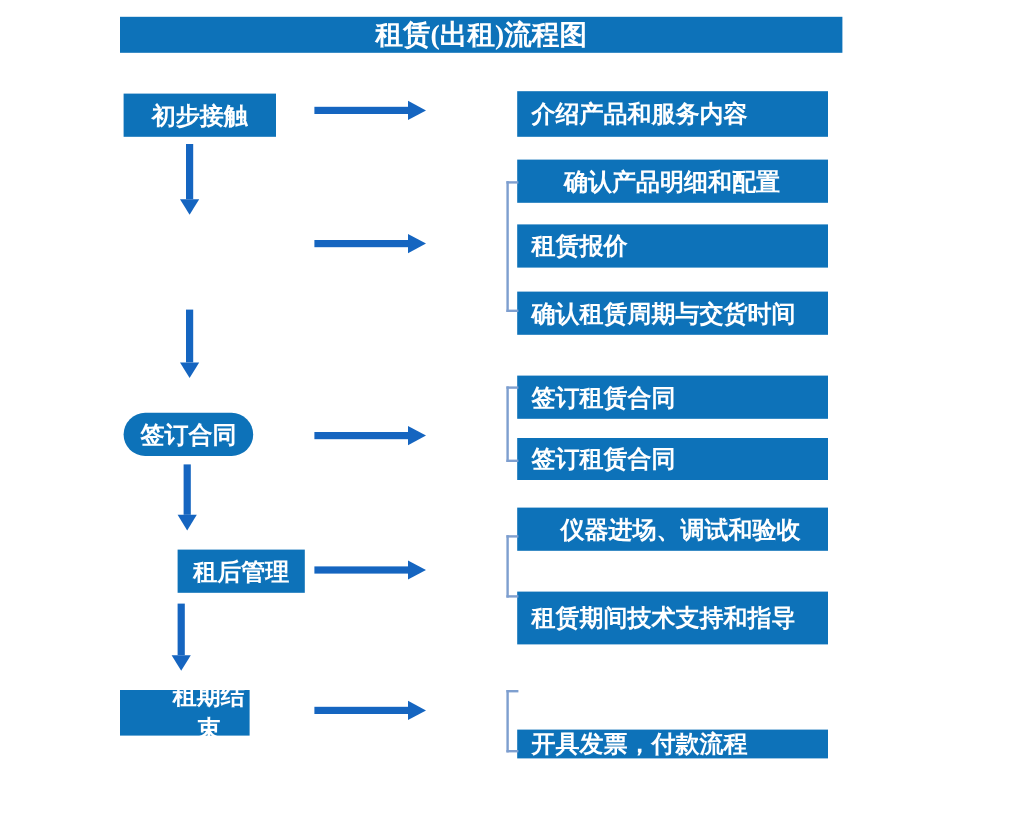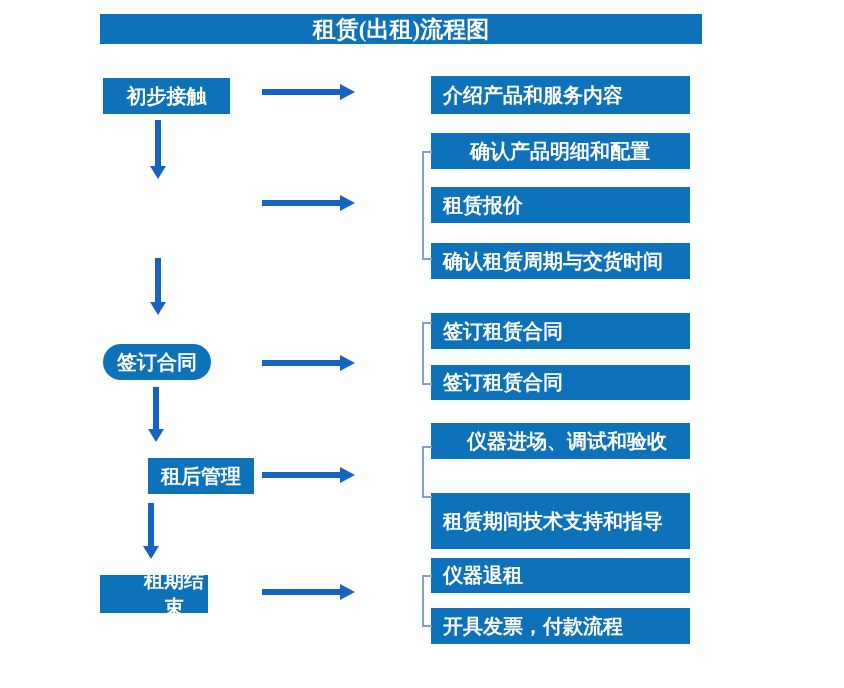--- a/index.html
+++ b/index.html
@@ -26,23 +26,23 @@
   .l5{left:100px;top:575px;width:108px;height:38px;padding-left:40px;}
 
   
   .r1{top:76px;height:38px;}
   .r2{top:133px;height:36px;padding-left:39px;}
   .r3{top:187px;height:36px;}
   .r4{top:243px;height:36px;}
   .r5{top:313px;height:36px;}
   .r6{top:365px;height:35px;}
   .r7{top:423px;height:36px;padding-left:36px;}
-  .r8{top:493px;height:56px;}
+  .r8{top:493px;height:44px;}
   .r9{top:558px;height:35px;}
-  .r10{top:608px;height:36px;font-family:Liberation Serif, serif;}
+  .r10{top:608px;height:24px;font-family:Liberation Serif, serif;}
 
   
   .harrow{position:absolute;left:262px;width:93px;height:16px;}
   .harrow .shaft{position:absolute;left:0;top:5px;width:78px;height:6px;background:#1565c0;}
   .harrow .head{
     position:absolute;right:0;top:0;width:0;height:0;
     border-left:15px solid #1565c0;border-top:8px solid transparent;border-bottom:8px solid transparent;
   }
   .ha1{top:84px;} .ha2{top:195px;} .ha3{top:355px;} .ha4{top:467px;} .ha5{top:584px;}
 
@@ -81,21 +81,20 @@
   <div class="blue-box lbox l5">租期结束</div>
 
   <div class="blue-box rbox r1">介绍产品和服务内容</div>
   <div class="blue-box rbox r2">确认产品明细和配置</div>
   <div class="blue-box rbox r4">确认租赁周期与交货时间</div>
   <div class="blue-box rbox r3">租赁报价</div>
   <div class="blue-box rbox r5">签订租赁合同</div>
   <div class="blue-box rbox r6">签订租赁合同</div>
   <div class="blue-box rbox r7">仪器进场、调试和验收</div>
   <div class="blue-box rbox r8">租赁期间技术支持和指导</div>
-  <div class="blue-box rbox r9">仪器退租</div>
   <div class="blue-box rbox r10">开具发票，付款流程</div>
 
   <div class="harrow ha1">
       <div class="shaft"></div>
       <div class="head"></div>
     </div>
   <div class="harrow ha2">
       <div class="shaft"></div>
       <div class="head"></div>
     </div>

